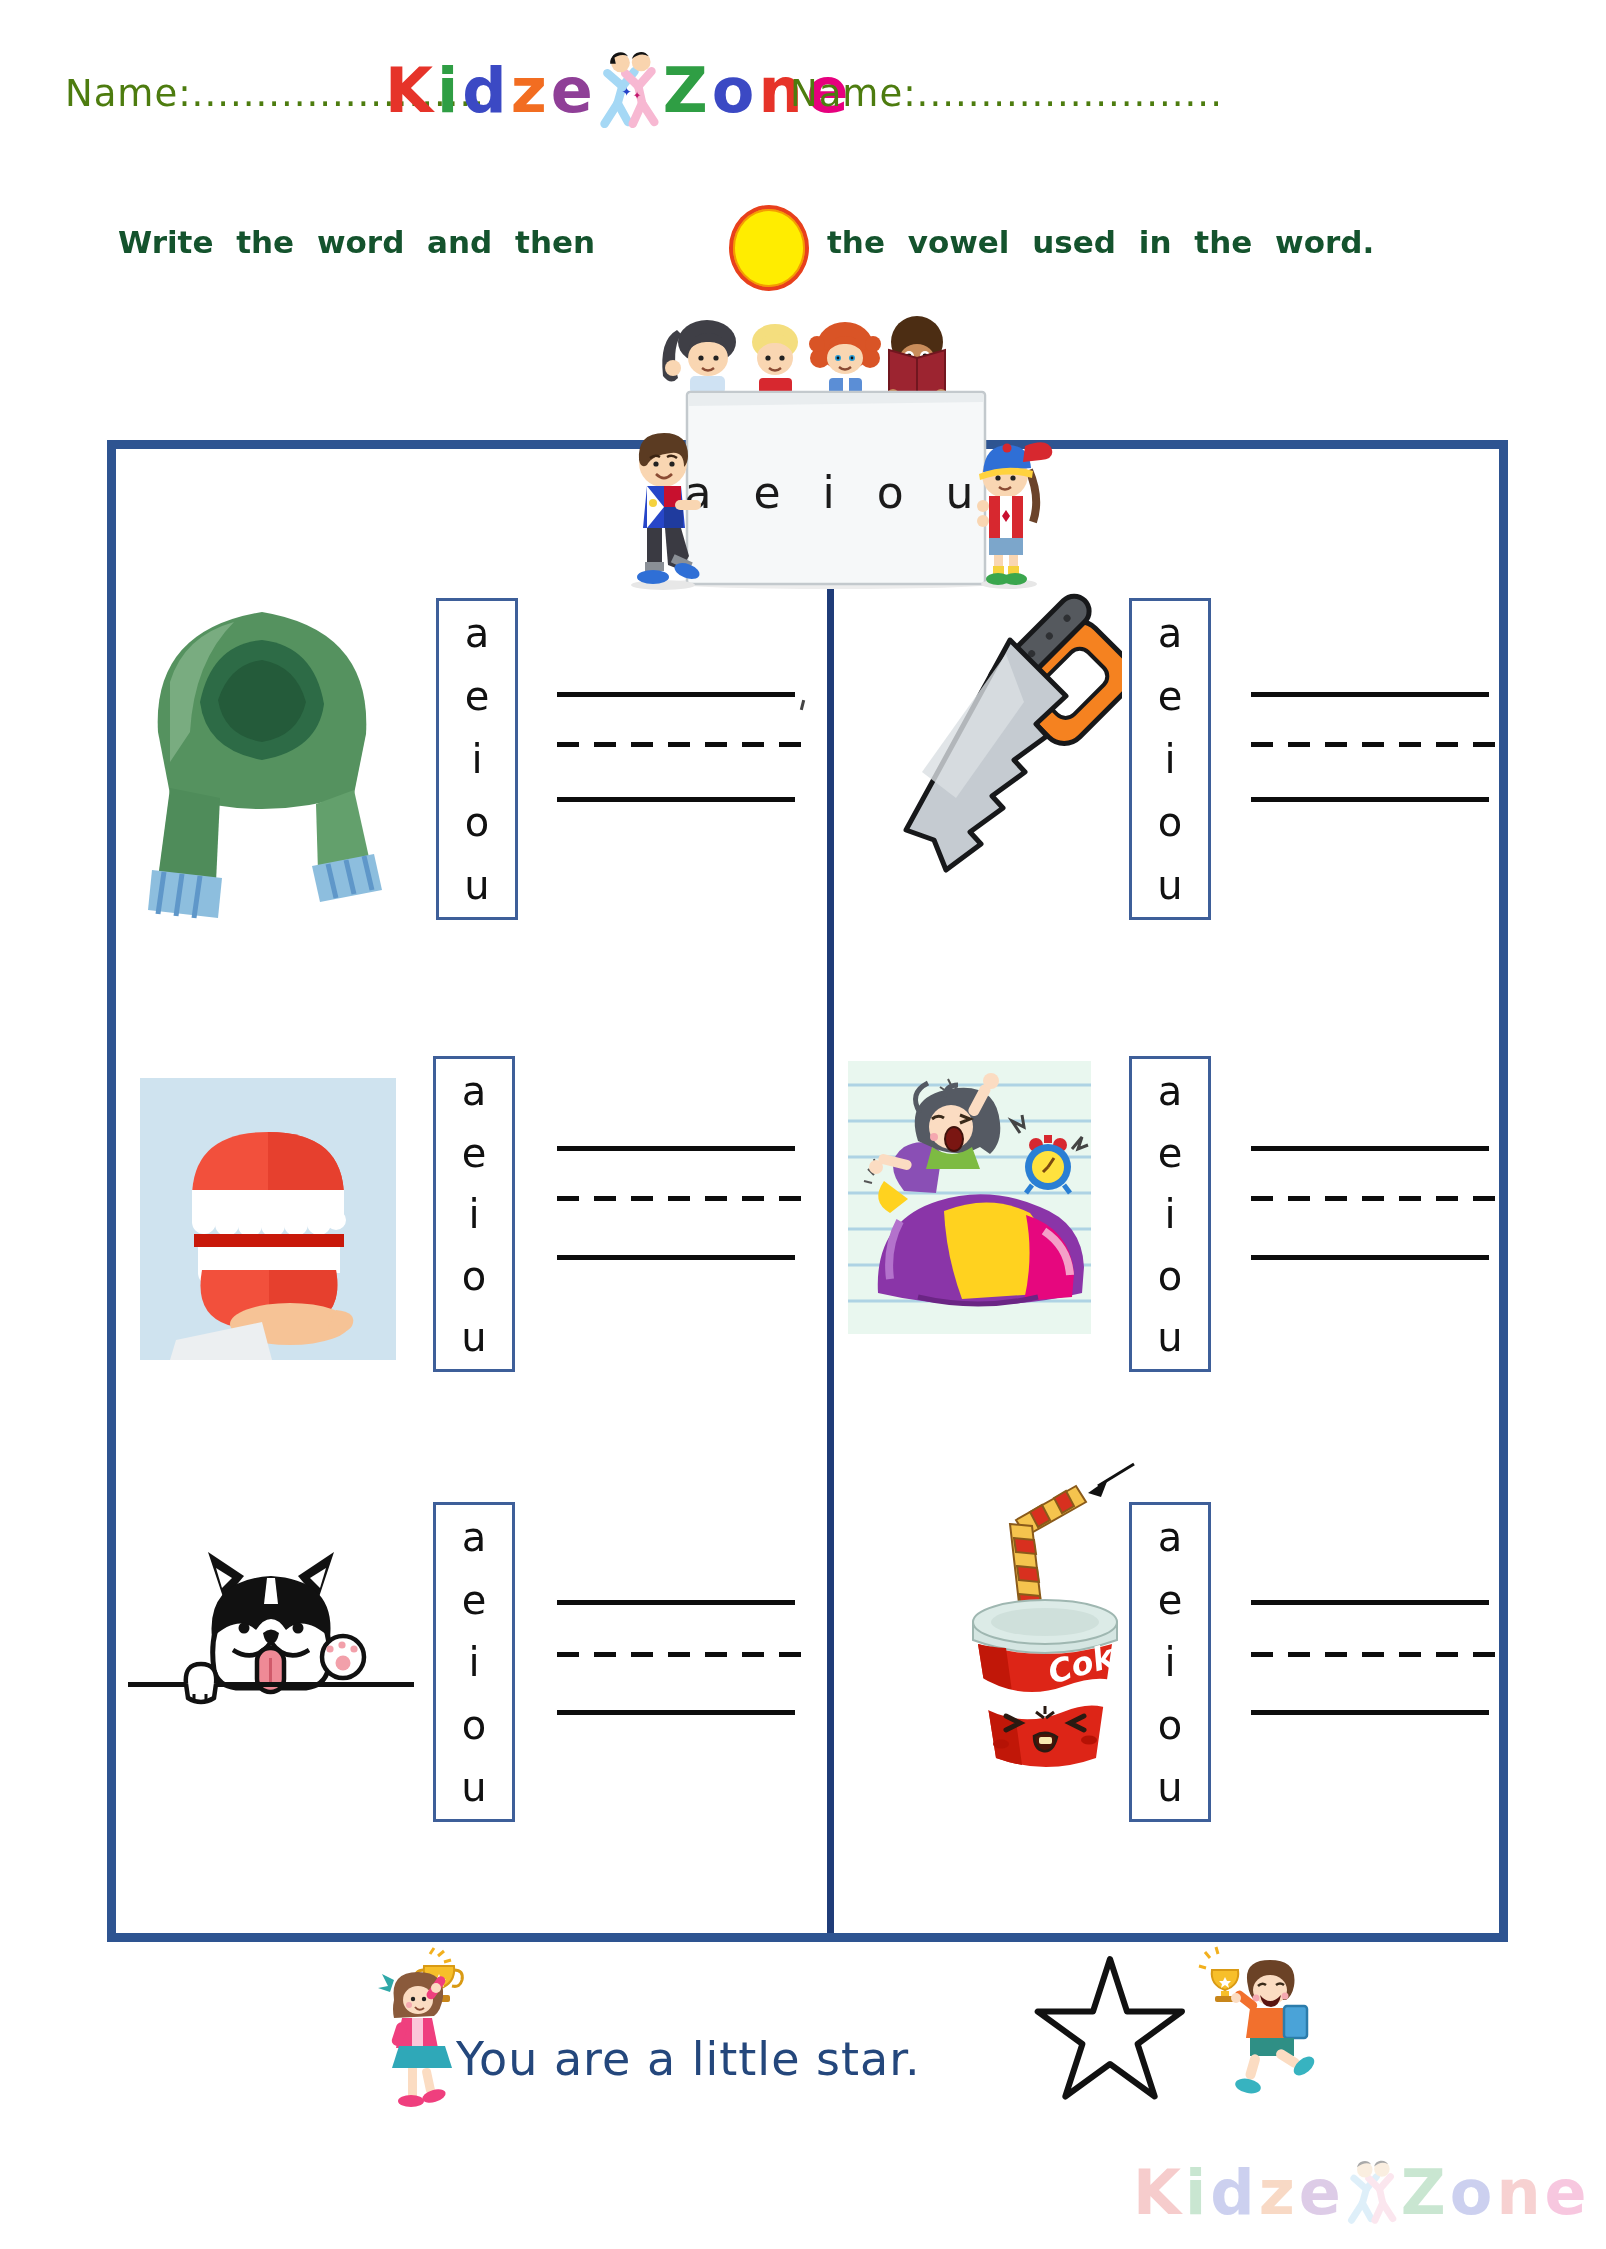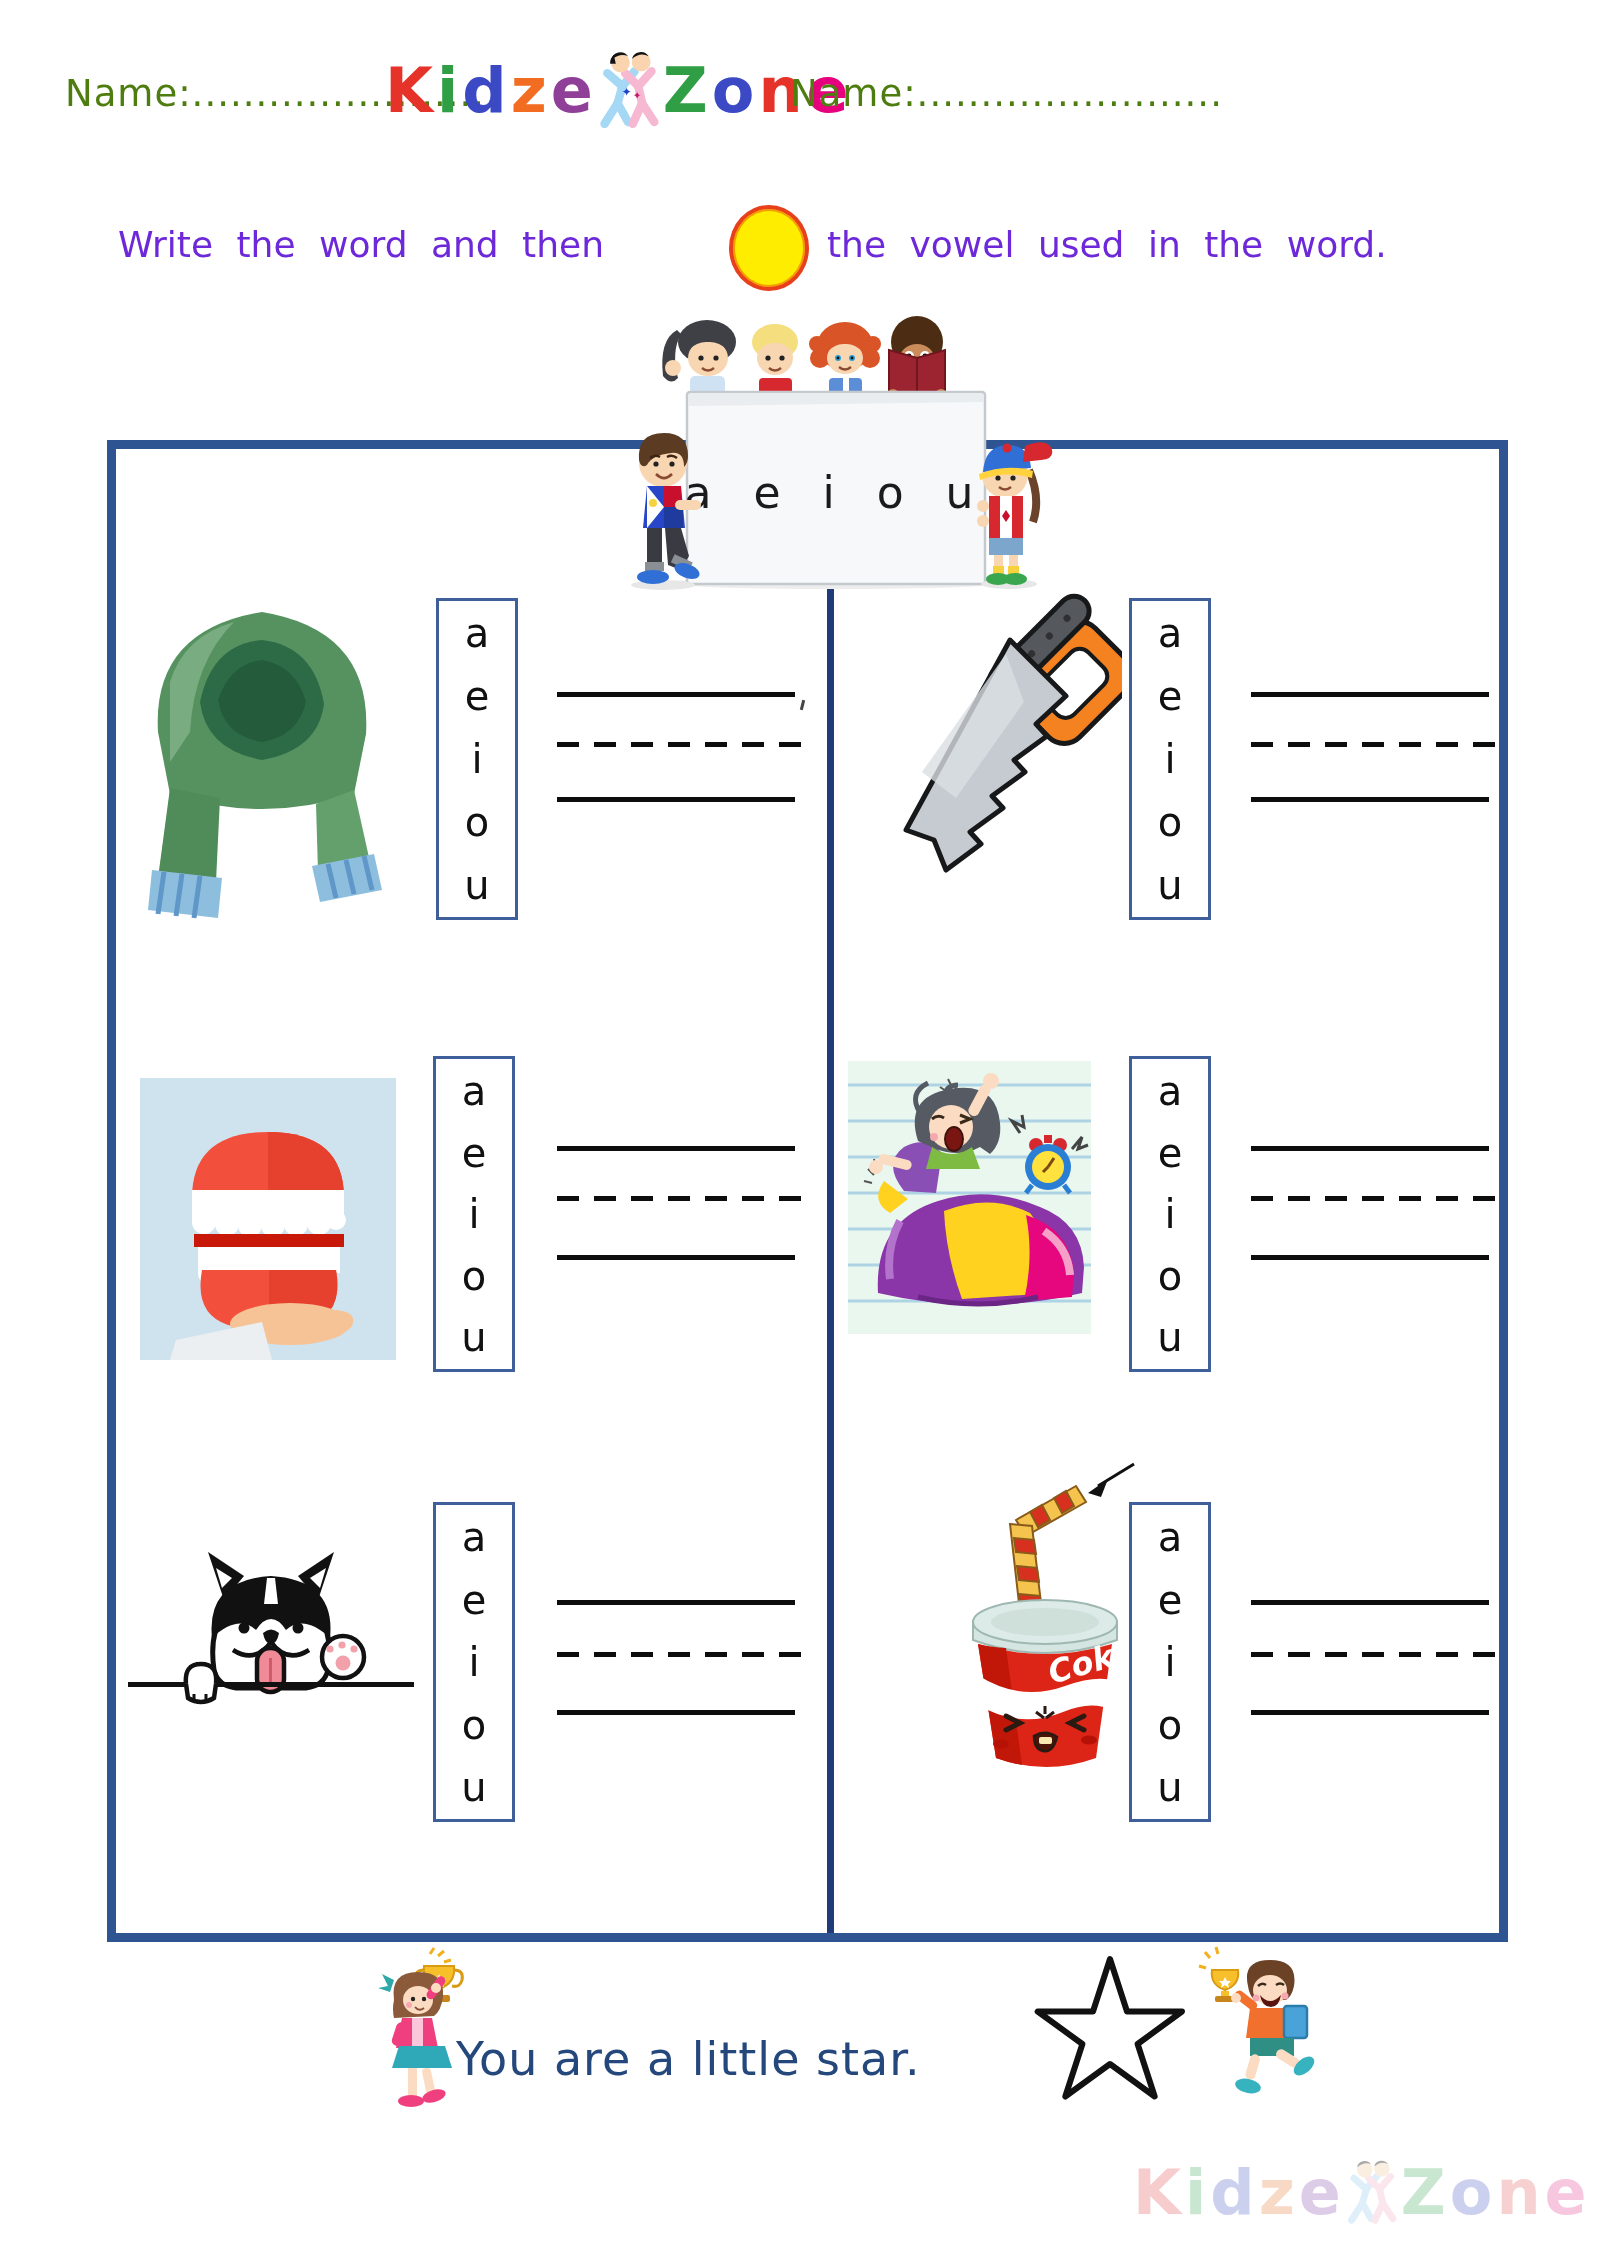--- a/index.html
+++ b/index.html
@@ -2,21 +2,21 @@
 <html><head>
 <meta charset="utf-8">
 <style>
   html,body{margin:0;padding:0;background:#fff;}
   #page{position:relative;width:1606px;height:2249px;background:#fff;overflow:hidden;
         font-family:"DejaVu Sans",sans-serif;color:#111;}
   .abs{position:absolute;}
   .fill-field{font-size:37px;color:#4d7c0f;letter-spacing:1px;white-space:nowrap;}
   .logo-row{display:flex;align-items:center;gap:4px;}
   .logo-letter{font-size:62px;font-weight:bold;line-height:1;}
-  .instr{font-size:36px;color:#6d28d9;word-spacing:12px;white-space:nowrap;}
+  .instr{font-size:31px;color:#14532d;word-spacing:12px;white-space:nowrap;font-weight:bold;}
   .vowel-circle{width:80px;height:86px;border-radius:50%;background:#ffed00;
     border:4px solid #e8401c;box-shadow:inset 0 0 0 2px #f59d00;box-sizing:border-box;}
   #main-box{left:107px;top:440px;width:1401px;height:1502px;
     border:9px solid #2e5491;box-sizing:border-box;}
   #divider{left:827px;top:449px;width:7px;height:1484px;background:#1f3c78;}
   .vbox{width:82px;border:3px solid #3e5f99;background:#fff;box-sizing:border-box;
     display:flex;flex-direction:column;align-items:center;justify-content:space-between;
     padding:12px 0;font-size:40px;line-height:1;z-index:3;}
   .wline{height:5px;background:#0d0d0d;z-index:2;}
   .wline.dash{background:repeating-linear-gradient(90deg,#0d0d0d 0 22px,transparent 22px 37px);}

